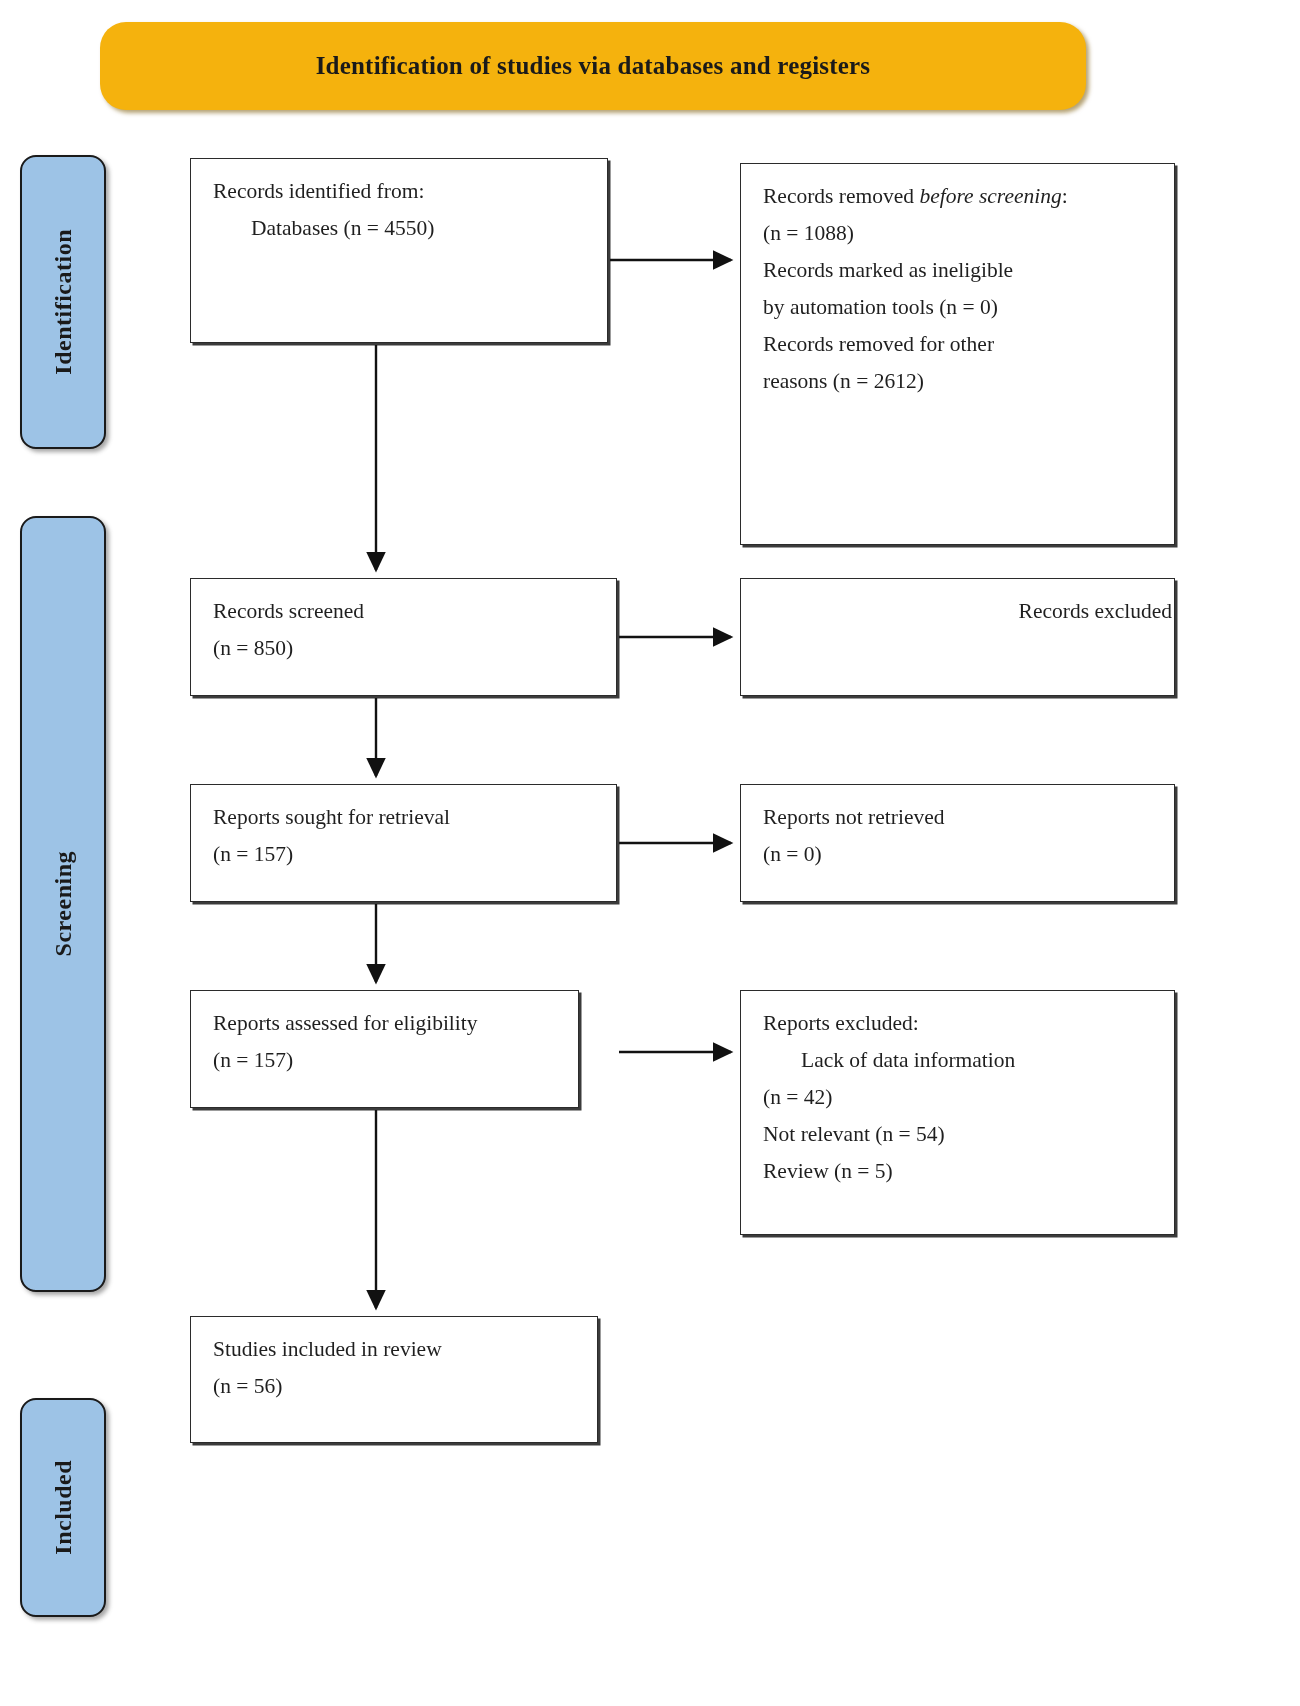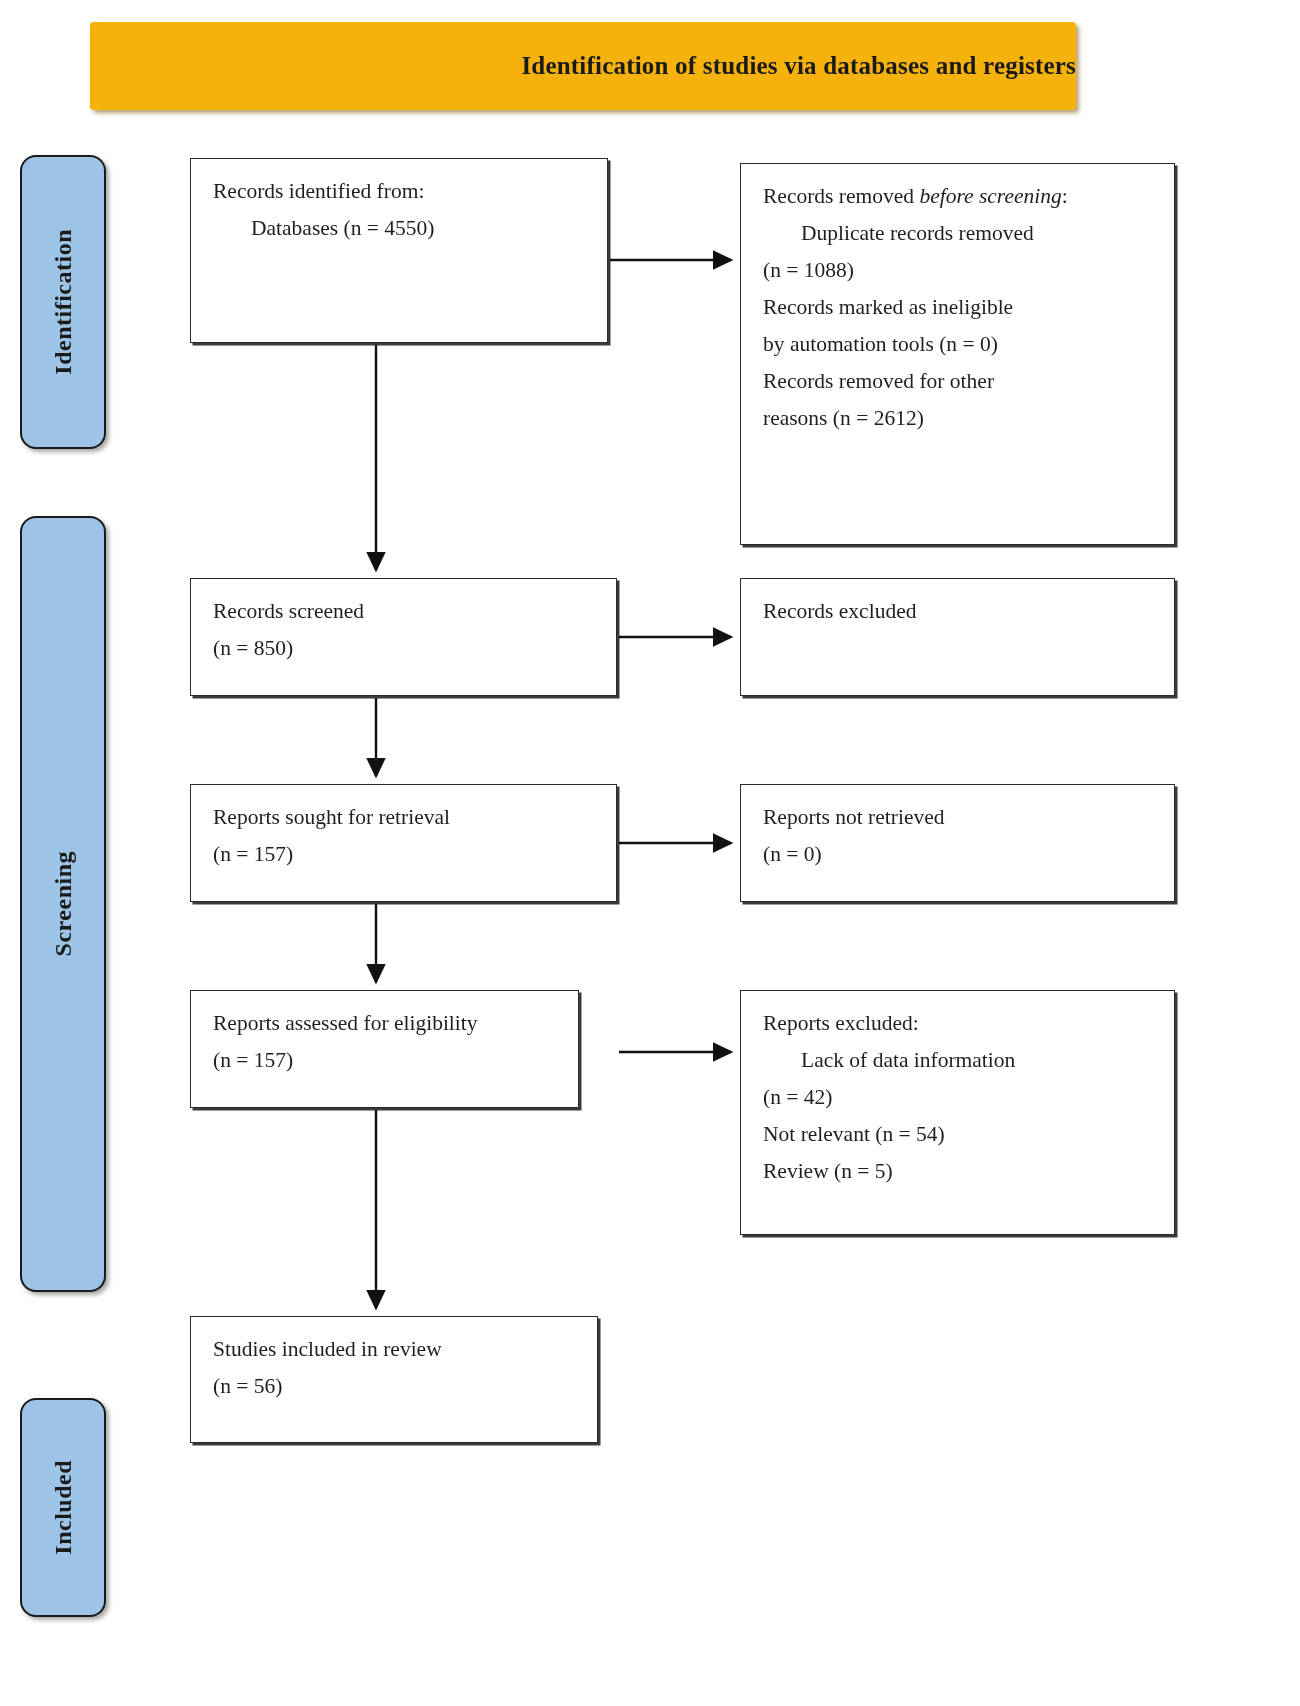--- a/index.html
+++ b/index.html
@@ -12,30 +12,30 @@
     width: 1300px;
     height: 1706px;
     background: #ffffff;
     font-family: "Liberation Serif", "DejaVu Serif", serif;
     overflow: hidden;
   }
 
   
   .banner {
     position: absolute;
-    left: 90px;
+    left: 100px;
     top: 22px;
     width: 986px;
     height: 88px;
     background: #F5B20D;
-    border-radius: 4px;
+    border-radius: 26px;
     box-shadow: 3px 3px 4px rgba(120,85,0,0.55);
     display: flex;
     align-items: center;
-    justify-content: flex-end;
+    justify-content: center;
   }
   .banner-text {
     font-size: 25px;
     font-weight: bold;
     color: #1a1a1a;
     letter-spacing: 0.2px;
     text-align: center;
   }
 
   
@@ -93,21 +93,21 @@
 
   
   #box-identified   { left: 190px; top: 158px;  width: 418px; height: 185px; }
   #box-screened     { left: 190px; top: 578px;  width: 427px; height: 118px; }
   #box-sought       { left: 190px; top: 784px;  width: 427px; height: 118px; }
   #box-assessed     { left: 190px; top: 990px;  width: 389px; height: 118px; }
   #box-included     { left: 190px; top: 1316px; width: 408px; height: 127px; }
 
   
   #box-removed      { left: 740px; top: 163px;  width: 435px; height: 382px; }
-  #box-excluded-rec { left: 740px; top: 578px;  width: 435px; height: 118px; }
+  #box-excluded-rec { left: 740px; top: 578px;  width: 435px; height: 118px; text-align: right; }
   #box-notretrieved { left: 740px; top: 784px;  width: 435px; height: 118px; }
   #box-excluded-rep { left: 740px; top: 990px;  width: 435px; height: 245px; }
 
   
   #connectors {
     position: absolute;
     left: 0; top: 0;
     width: 1300px;
     height: 1706px;
     pointer-events: none;
@@ -156,21 +156,20 @@
     <line x1="376" y1="1110" x2="376" y2="1308" stroke="#111111" stroke-width="2.4" marker-end="url(#ah)"></line>
   </svg>
 
   <div class="box" id="box-identified">
     <p>Records identified from:</p>
     <p class="indent">Databases (n = 4550)</p>
   </div>
 
   <div class="box" id="box-removed">
     <p><span>Records removed </span><span class="it">before screening</span><span>:</span></p>
-    <p class="indent-just">Duplicate records removed</p>
     <p>(n = 1088)</p>
     <p class="just">Records marked as ineligible</p>
     <p>by automation tools (n = 0)</p>
     <p class="just">Records removed for other</p>
     <p>reasons (n = 2612)</p>
   </div>
 
   <div class="box" id="box-screened">
     <p>Records screened</p>
     <p>(n = 850)</p>

